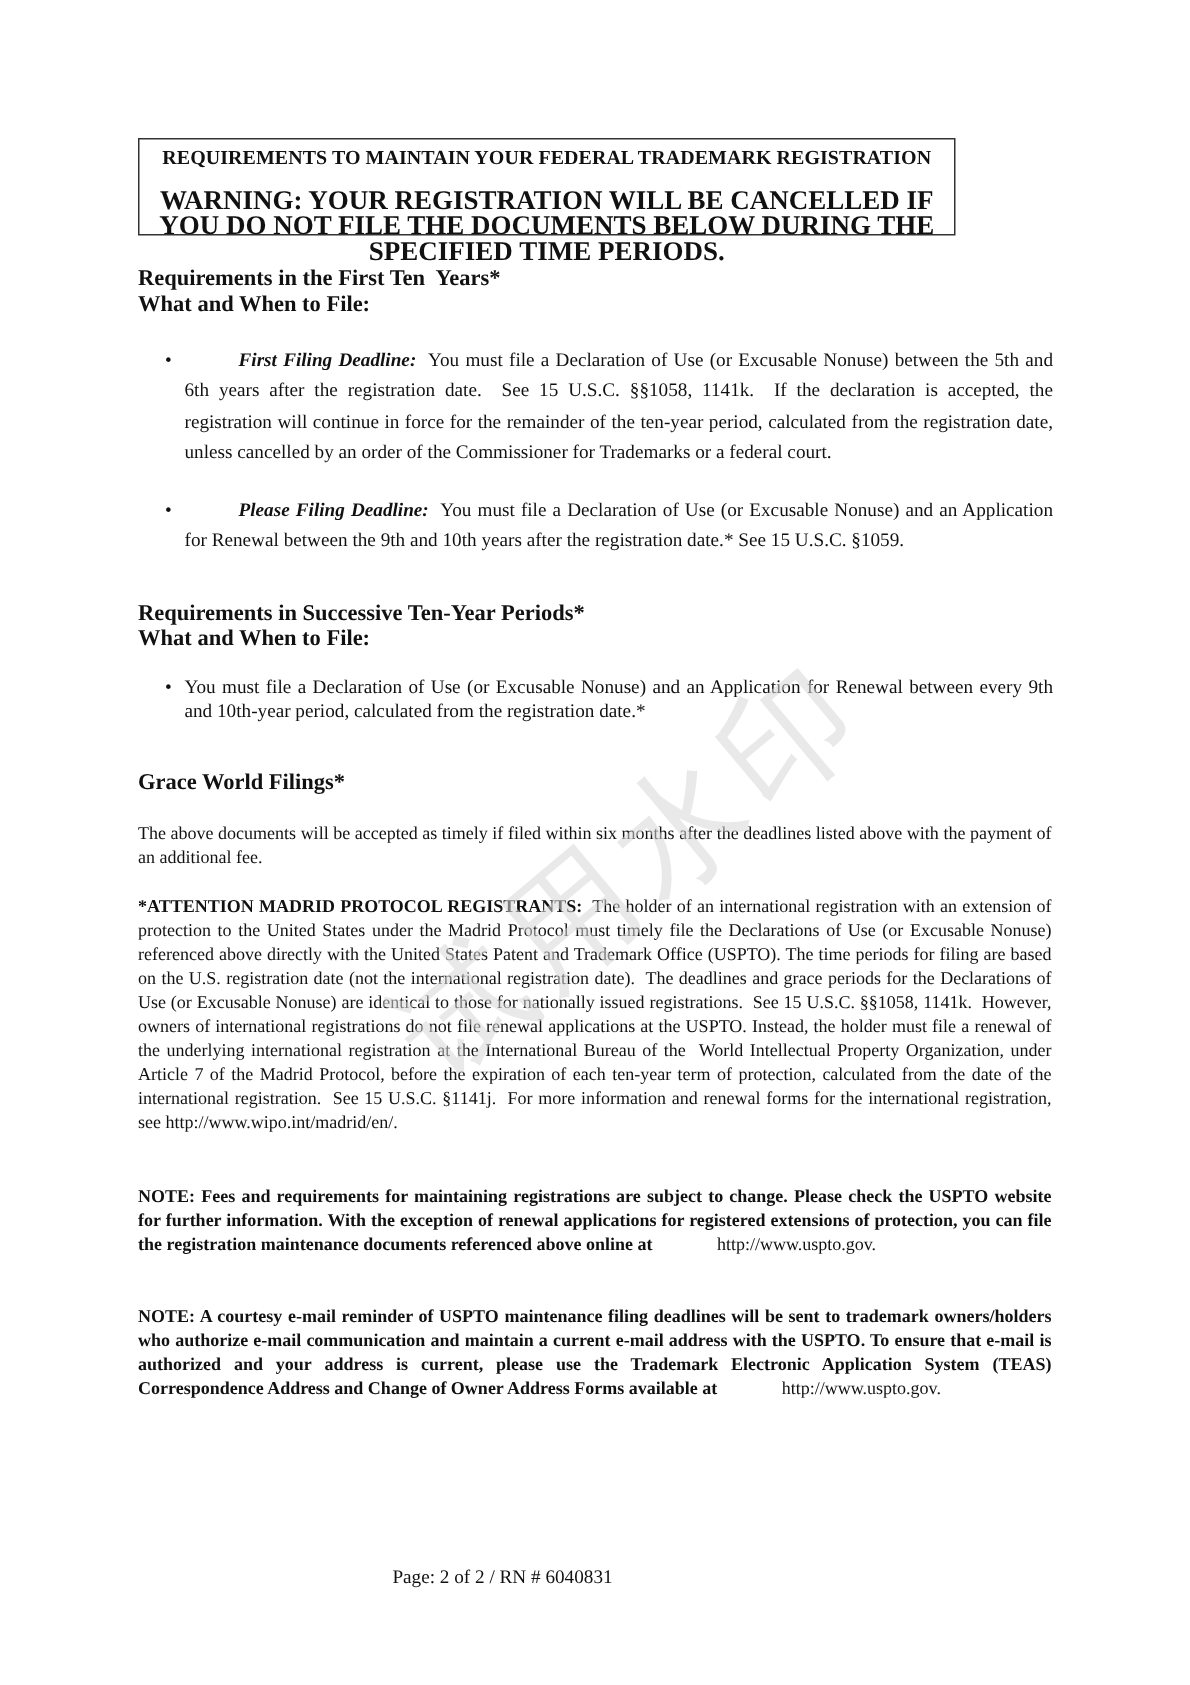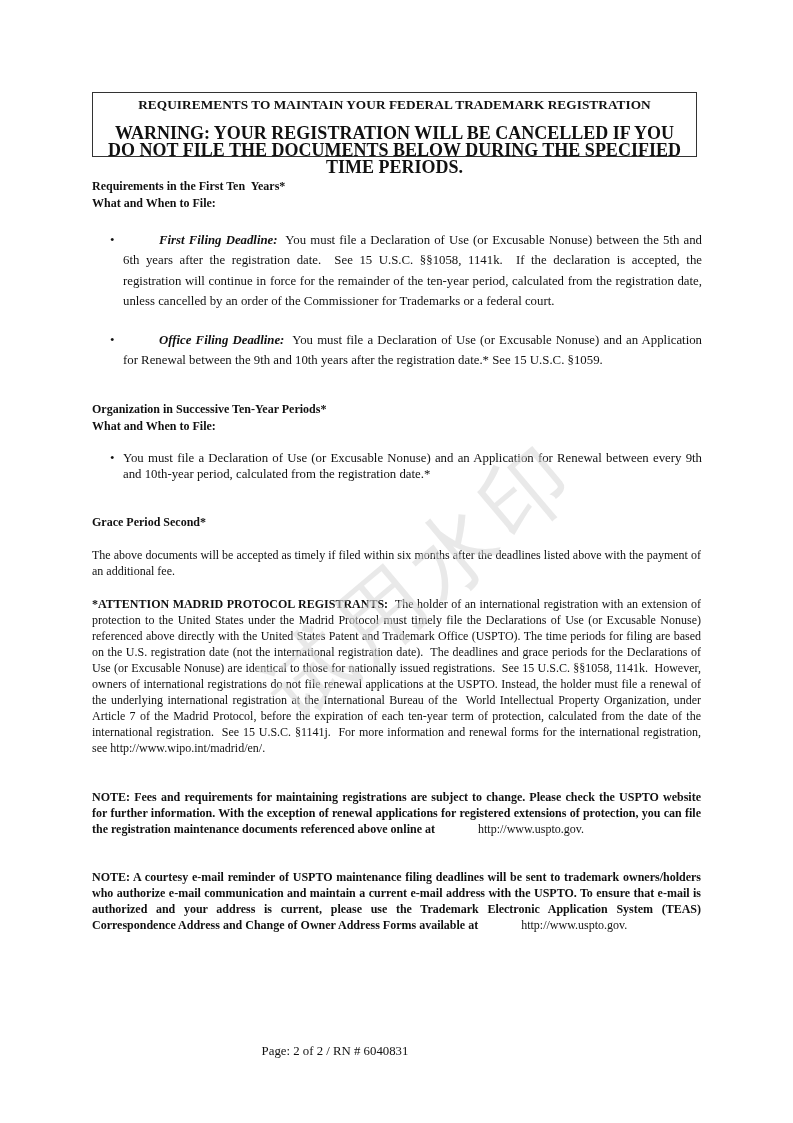--- a/index.html
+++ b/index.html
@@ -3,27 +3,27 @@
 <meta charset="utf-8">
 <style>
   html, body { margin: 0; padding: 0; background: #ffffff; }
   body {
     width: 793px; height: 1123px; position: relative; overflow: hidden;
     font-family: "Liberation Serif", "DejaVu Serif", serif;
     color: #111111; font-size: 13px;
   }
   .abs { position: absolute; }
   .header-box {
-    left: 92px; top: 92px; width: 605px; height: 65px;
+    left: 92px; top: 92px; width: 545px; height: 65px;
     border: 1px solid #333333; box-sizing: border-box;
     text-align: center; font-weight: bold;
   }
   .header-box .title { position: absolute; left: 0; right: 0; top: 4px; font-size: 13.3px; letter-spacing: 0.05px; }
   .header-box .warning { position: absolute; left: 10px; right: 10px; top: 32px; font-size: 18px; line-height: 17px; }
-  .heading { left: 92px; font-weight: bold; font-size: 12px; line-height: 16.5px; }
+  .heading { left: 92px; font-weight: bold; font-size: 15px; line-height: 16.5px; }
   .bullet-list { left: 110px; width: 592px; margin: 0; padding: 0; list-style: none; }
   .bullet-item { position: relative; padding-left: 13px; text-align: justify; font-size: 12.8px; }
   .bullet-dot { position: absolute; left: 0; top: 0; }
   .bi-lead { font-weight: bold; font-style: italic; margin-left: 36px; }
   .para { left: 92px; width: 609px; text-align: justify; font-size: 12px; line-height: 16px; }
   .para.bold { font-weight: bold; }
   .lead-bold { font-weight: bold; }
   .link-text { font-weight: normal; margin-left: 40px; }
   .footer { left: 0; width: 670px; top: 1044px; text-align: center; font-size: 12.8px; }
   .watermark {
@@ -49,37 +49,37 @@
   <div>What and When to File:</div>
 </div>
 
 <ul class="abs bullet-list" style="top:230px; line-height:20.4px;">
   <li class="bullet-item">
     <span class="bullet-dot">•</span>
     <span class="bi-lead">First Filing Deadline:</span><span style="white-space:pre-wrap;">  You must file a Declaration of Use (or Excusable Nonuse) between the 5th and 6th years after the registration date.  See 15 U.S.C. §§1058, 1141k.  If the declaration is accepted, the registration will continue in force for the remainder of the ten-year period, calculated from the registration date, unless cancelled by an order of the Commissioner for Trademarks or a federal court.</span>
   </li>
   <li class="bullet-item" style="margin-top:18px;">
     <span class="bullet-dot">•</span>
-    <span class="bi-lead">Office Filing Deadline:</span><span style="white-space:pre-wrap;">  You must file a Declaration of Use (or Excusable Nonuse) and an Application for Renewal between the 9th and 10th years after the registration date.* See 15 U.S.C. §1059.</span>
+    <span class="bi-lead">Please Filing Deadline:</span><span style="white-space:pre-wrap;">  You must file a Declaration of Use (or Excusable Nonuse) and an Application for Renewal between the 9th and 10th years after the registration date.* See 15 U.S.C. §1059.</span>
   </li>
 </ul>
 
 <div class="abs heading" style="top:401px;">
-  <div>Organization in Successive Ten-Year Periods*</div>
+  <div>Requirements in Successive Ten-Year Periods*</div>
   <div>What and When to File:</div>
 </div>
 
 <ul class="abs bullet-list" style="top:450px; line-height:16.3px;">
   <li class="bullet-item">
     <span class="bullet-dot">•</span>
     <span>You must file a Declaration of Use (or Excusable Nonuse) and an Application for Renewal between every 9th and 10th-year period, calculated from the registration date.*</span>
   </li>
 </ul>
 
-<div class="abs heading" style="top:514px;">Grace Period Second*</div>
+<div class="abs heading" style="top:514px;">Grace World Filings*</div>
 
 <div class="abs para" style="top:547px;">The above documents will be accepted as timely if filed within six months after the deadlines listed above with the payment of an additional fee.</div>
 
 <div class="abs para" style="top:596px;">
   <span class="lead-bold">*ATTENTION MADRID PROTOCOL REGISTRANTS:</span><span style="white-space:pre-wrap;">  The holder of an international registration with an extension of protection to the United States under the Madrid Protocol must timely file the Declarations of Use (or Excusable Nonuse) referenced above directly with the United States Patent and Trademark Office (USPTO). The time periods for filing are based on the U.S. registration date (not the international registration date).  The deadlines and grace periods for the Declarations of Use (or Excusable Nonuse) are identical to those for nationally issued registrations.  See 15 U.S.C. §§1058, 1141k.  However, owners of international registrations do not file renewal applications at the USPTO. Instead, the holder must file a renewal of the underlying international registration at the International Bureau of the  World Intellectual Property Organization, under Article 7 of the Madrid Protocol, before the expiration of each ten-year term of protection, calculated from the date of the international registration.  See 15 U.S.C. §1141j.  For more information and renewal forms for the international registration, see http://www.wipo.int/madrid/en/.</span>
 </div>
 
 <div class="abs para bold" style="top:789px;">
   <span>NOTE:  Fees and requirements for maintaining registrations are subject to change.  Please check the USPTO website for further information.  With the exception of renewal applications for registered extensions of protection, you can file the registration maintenance documents referenced above online at </span><span class="link-text">http://www.uspto.gov.</span>
 </div>

